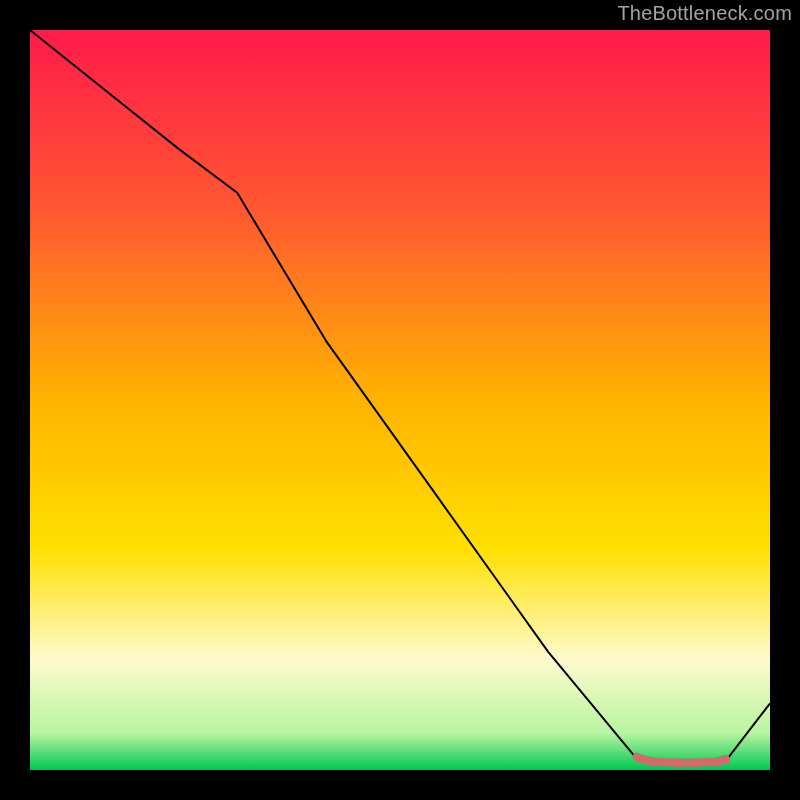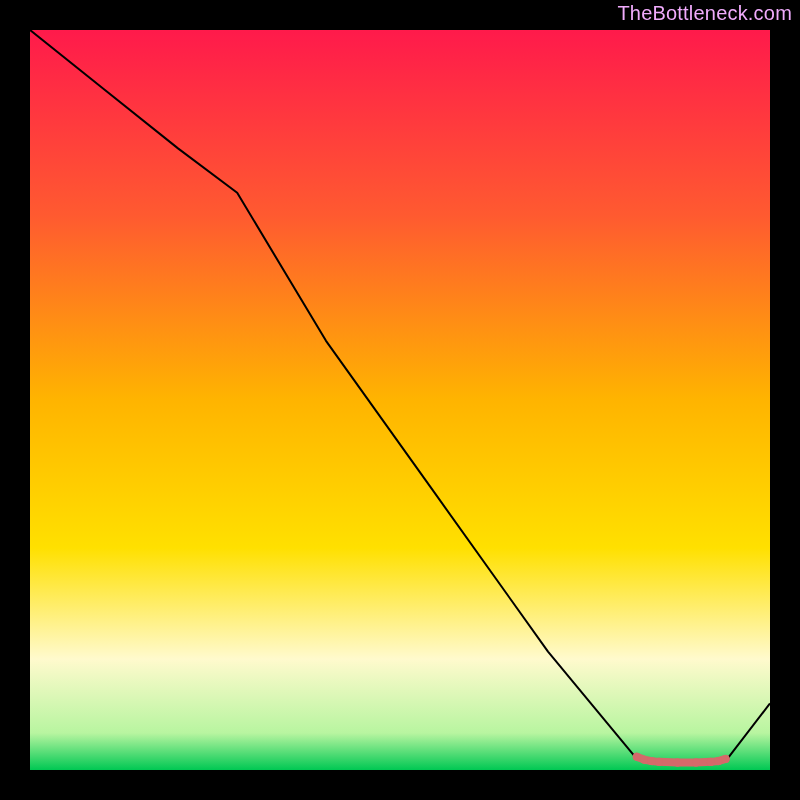--- a/index.html
+++ b/index.html
@@ -14,21 +14,21 @@
   .frame {
     position: relative;
     width: 800px;
     height: 800px;
     background: #000;
   }
   .attribution {
     position: absolute;
     top: 2px;
     right: 8px;
-    color: #f0abfc;
+    color: #a3a3a3;
     font-size: 20px;
     letter-spacing: 0.2px;
     font-weight: 400;
   }
   .plot-area {
     position: absolute;
     left: 30px;
     top: 30px;
     width: 740px;
     height: 740px;

